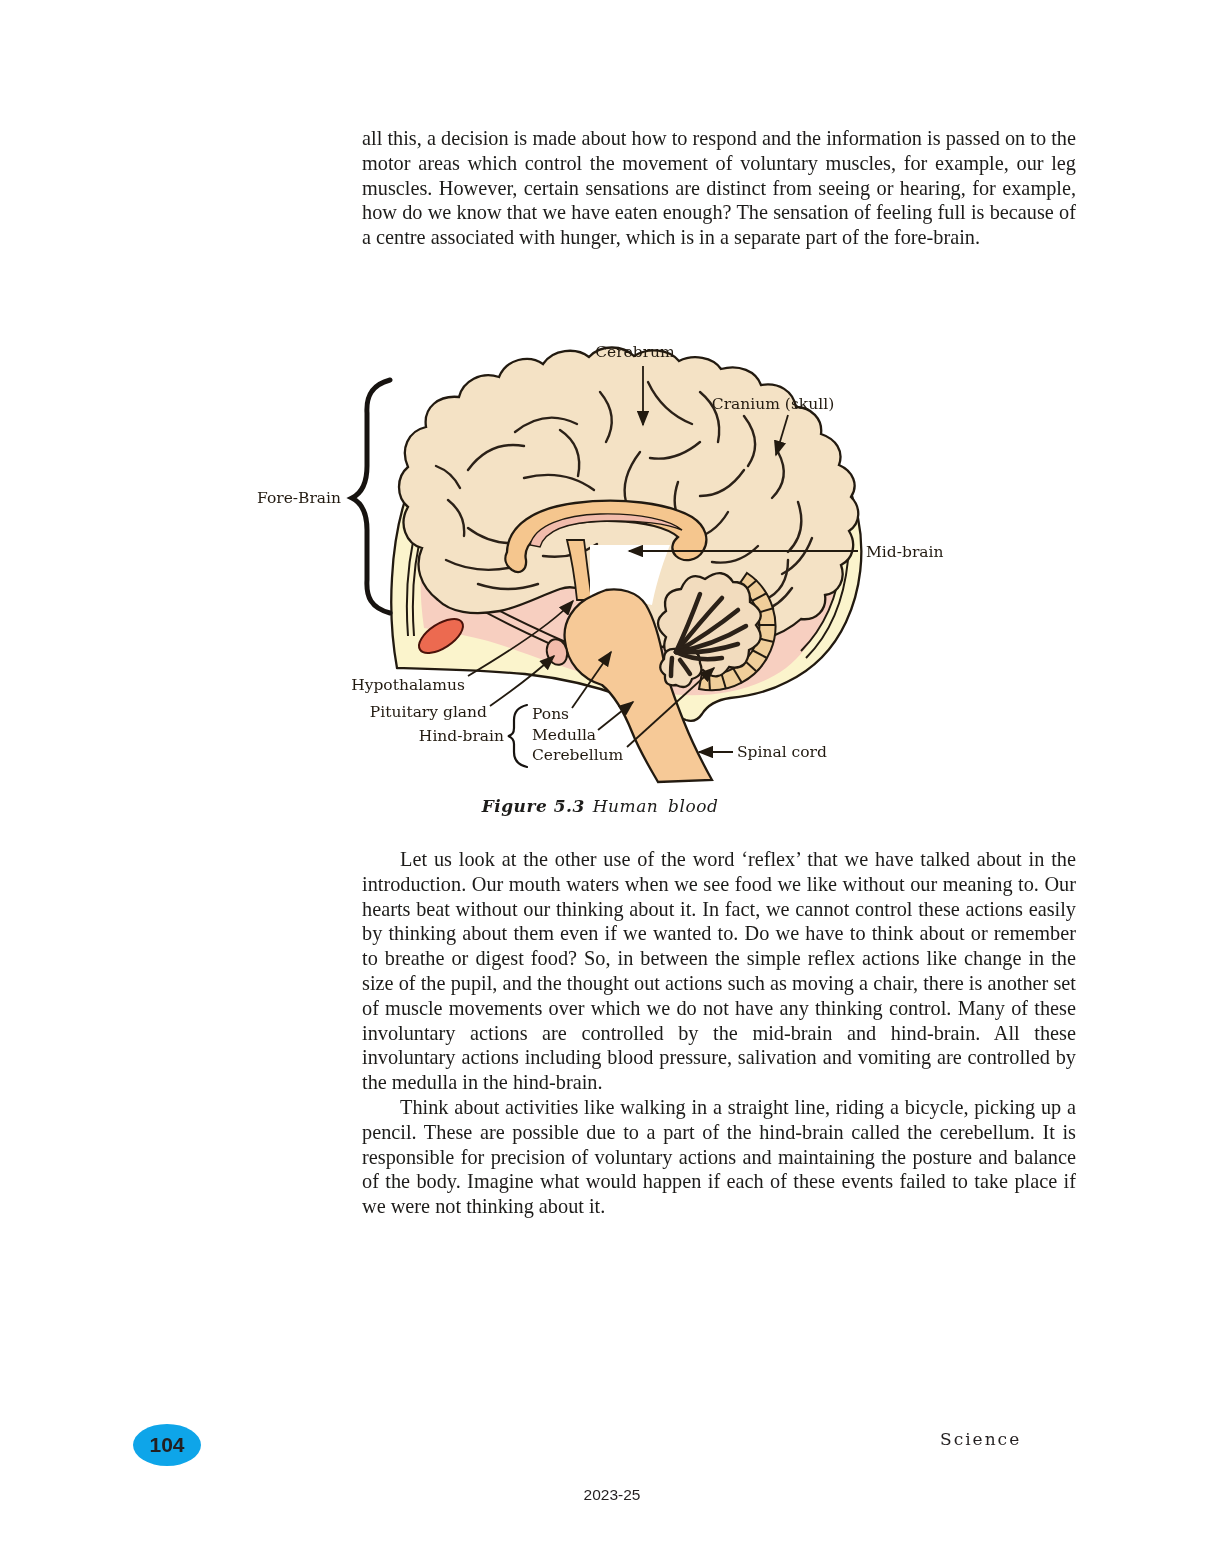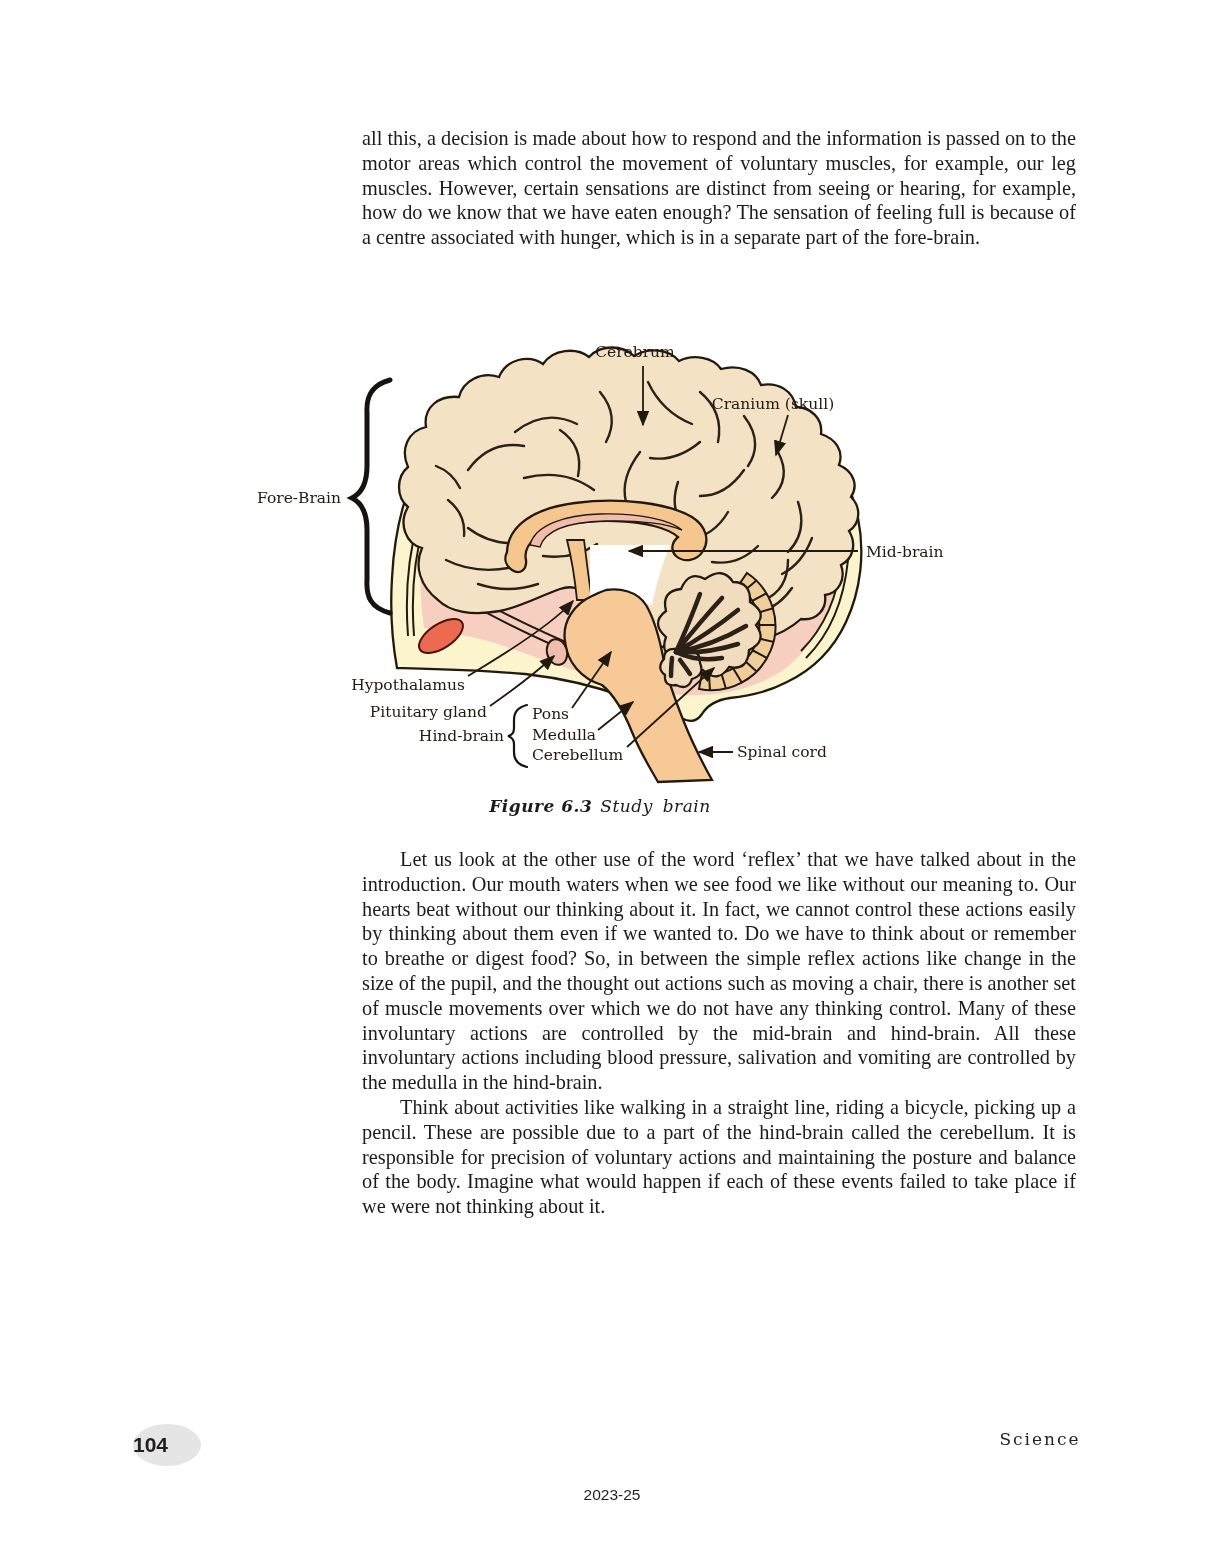--- a/index.html
+++ b/index.html
@@ -9,23 +9,23 @@
              font-size:20.3px;line-height:24.8px;text-align:justify;color:#1d1c1a;}
   .para-top{top:126px;}
   .main-text{position:absolute;left:362px;top:847px;width:714px;}
   .main-text p{margin:0;font-size:20.3px;line-height:24.8px;text-align:justify;text-indent:38px;}
   .figure-wrap{position:absolute;left:240px;top:330px;width:720px;height:460px;}
   .caption{position:absolute;left:240px;top:796px;width:720px;text-align:center;
            font-family:"DejaVu Serif",serif;font-size:17px;}
   .cap-b{font-weight:bold;font-style:italic;margin-right:8px;letter-spacing:0.5px;}
   .cap-i{font-style:italic;letter-spacing:0.5px;word-spacing:4px;}
   .page-badge{position:absolute;left:133px;top:1424px;width:68px;height:42px;border-radius:50%;
-              background:#e5e5e5;display:flex;align-items:center;justify-content:flex-start;}
+              background:#0ea5e9;display:flex;align-items:center;justify-content:center;}
   .page-badge span{font-family:"Liberation Sans",sans-serif;font-weight:bold;font-size:21px;color:#231f20;}
-  .book-title{position:absolute;left:940px;top:1429px;width:200px;text-align:center;
+  .book-title{position:absolute;left:940px;top:1429px;width:200px;
               font-family:"DejaVu Serif",serif;font-size:17px;letter-spacing:2px;color:#231f20;}
   .edition{position:absolute;left:0;top:1486px;width:1224px;text-align:center;
            font-family:"Liberation Sans",sans-serif;font-size:15.5px;color:#231f20;}
   .lbl{font-family:"DejaVu Serif",serif;font-size:15.5px;fill:#221a10;}
   .ln{stroke:#221a10;stroke-width:1.8;fill:none;}
   .outline{stroke:#221a10;stroke-width:2.3;}
   .thin{stroke:#221a10;stroke-width:2;fill:none;}
   .gyri{stroke:#2b2118;stroke-width:2.4;fill:none;stroke-linecap:round;}
   .branch{stroke:#2b2118;stroke-width:4.5;fill:none;stroke-linecap:round;}
   .brace{stroke:#171310;fill:none;stroke-linecap:round;}
@@ -189,21 +189,21 @@
       <text class="lbl" x="487" y="717" text-anchor="end">Pituitary gland</text>
       <text class="lbl" x="504" y="741" text-anchor="end">Hind-brain</text>
       <text class="lbl" x="532" y="719">Pons</text>
       <text class="lbl" x="532" y="740">Medulla</text>
       <text class="lbl" x="532" y="760">Cerebellum</text>
       <text class="lbl" x="737" y="757">Spinal cord</text>
     </g>
   </svg>
 
   <div class="caption">
-    <span class="cap-b">Figure 6.3</span><span class="cap-i">Study brain</span>
+    <span class="cap-b">Figure 5.3</span><span class="cap-i">Human blood</span>
   </div>
 
   <div class="main-text">
     <p>Let us look at the other use of the word ‘reflex’ that we have talked about in the introduction. Our mouth waters when we see food we like without our meaning to. Our hearts beat without our thinking about it. In fact, we cannot control these actions easily by thinking about them even if we wanted to. Do we have to think about or remember to breathe or digest food? So, in between the simple reflex actions like change in the size of the pupil, and the thought out actions such as moving a chair, there is another set of muscle movements over which we do not have any thinking control. Many of these involuntary actions are controlled by the mid-brain and hind-brain. All these involuntary actions including blood pressure, salivation and vomiting are controlled by the medulla in the hind-brain.</p>
     <p>Think about activities like walking in a straight line, riding a bicycle, picking up a pencil. These are possible due to a part of the hind-brain called the cerebellum. It is responsible for precision of voluntary actions and maintaining the posture and balance of the body. Imagine what would happen if each of these events failed to take place if we were not thinking about it.</p>
   </div>
 
   <div class="page-badge">
     <span>104</span>
   </div>

